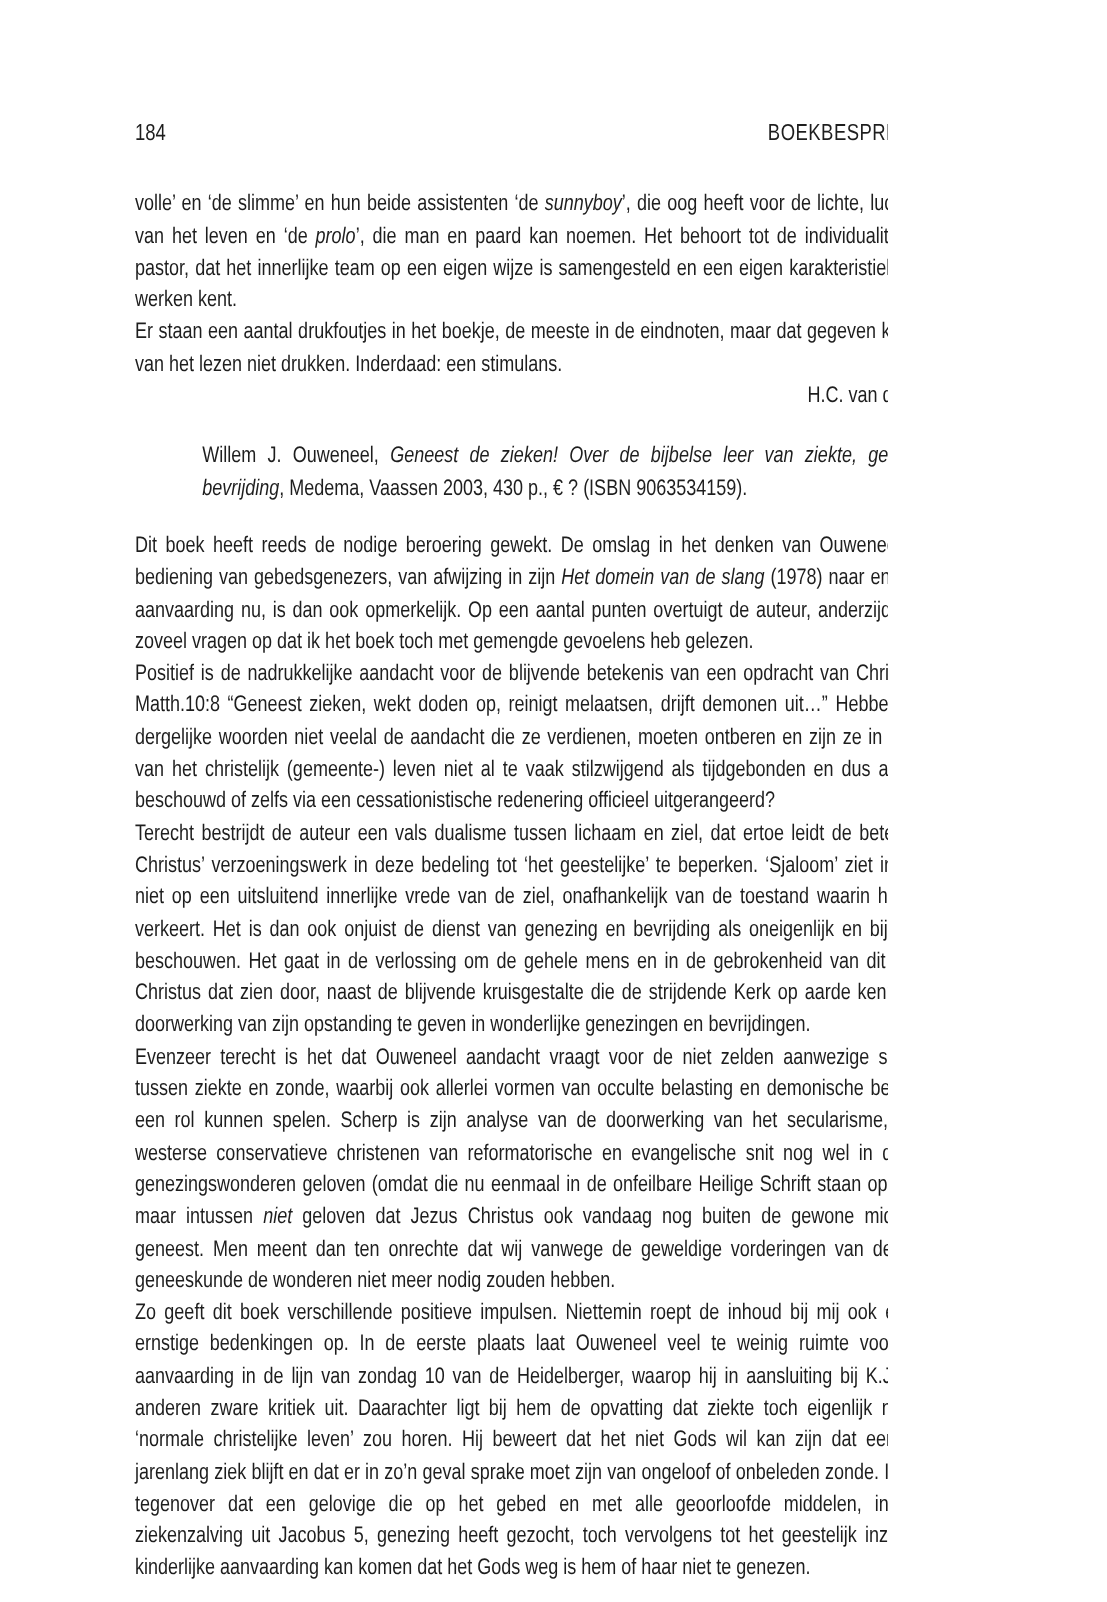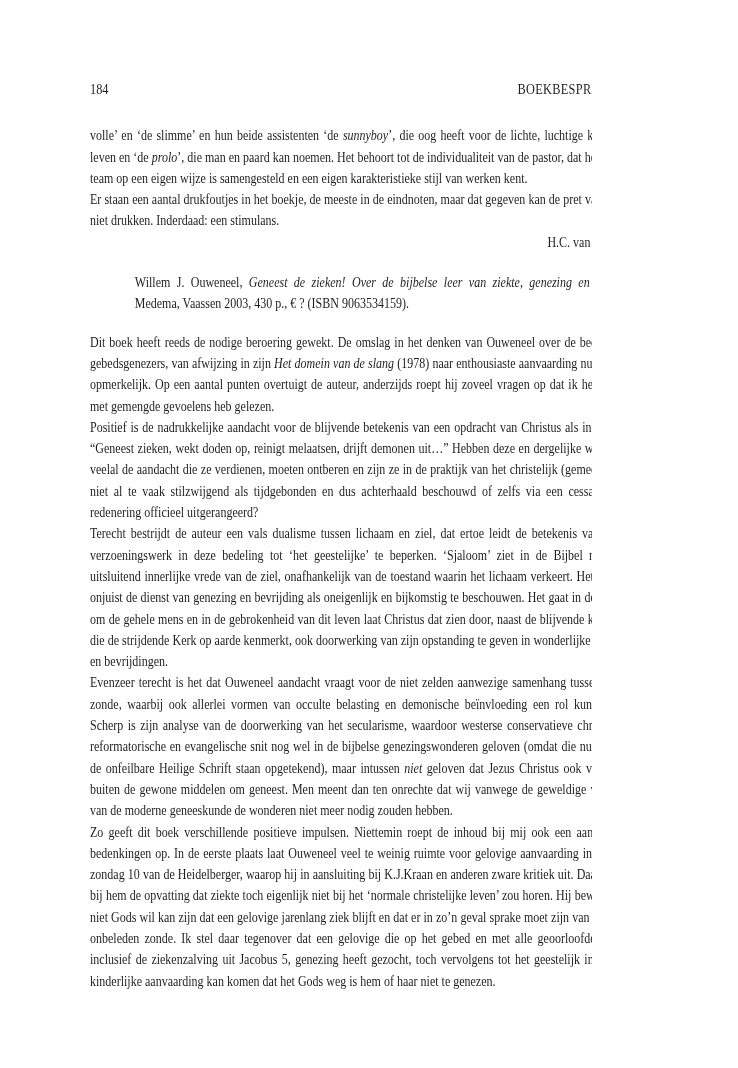--- a/index.html
+++ b/index.html
@@ -9,21 +9,21 @@
   }
   .page {
     position: relative;
     width: 592px;
     height: 1068px;
     background: #ffffff;
     overflow: hidden;
     box-sizing: border-box;
     padding: 78px 0 0 90px;
     color: #1e1e1e;
-    font-family: Liberation Serif, serif;
+    font-family: Liberation Sans, sans-serif;
   }
   
   .content {
     width: 698px;
     transform: scaleX(0.8);
     transform-origin: top left;
     font-size: 15px;
     line-height: 21.3px;
   }
   .running-header {

